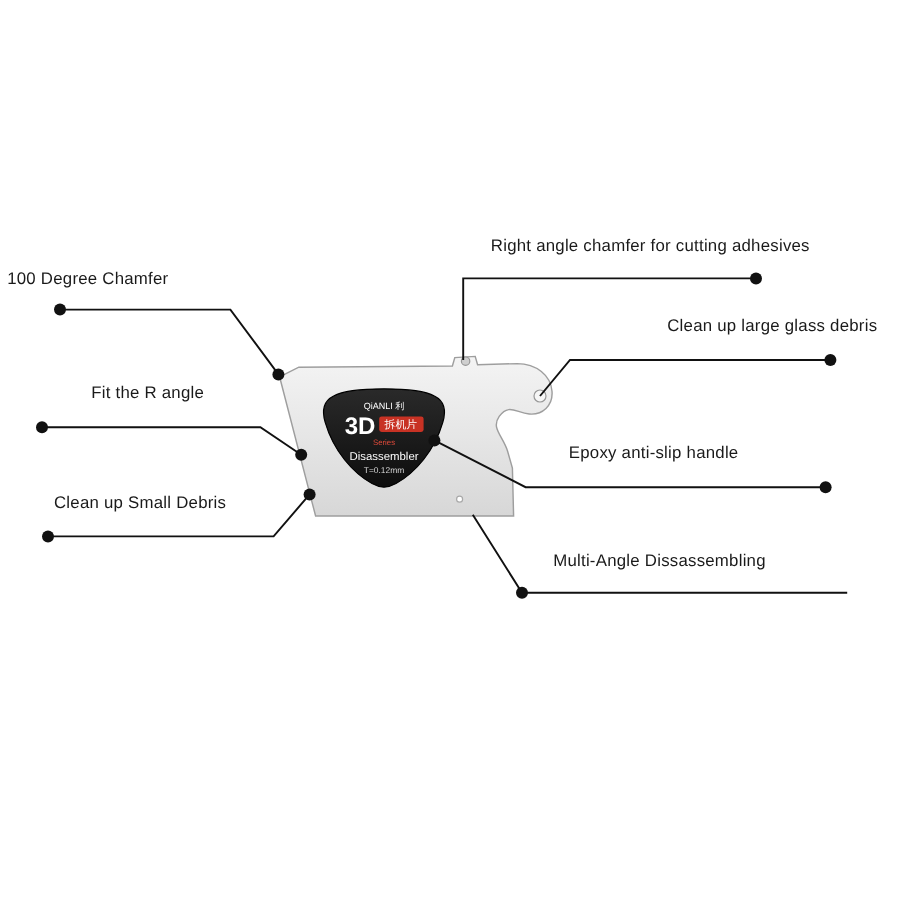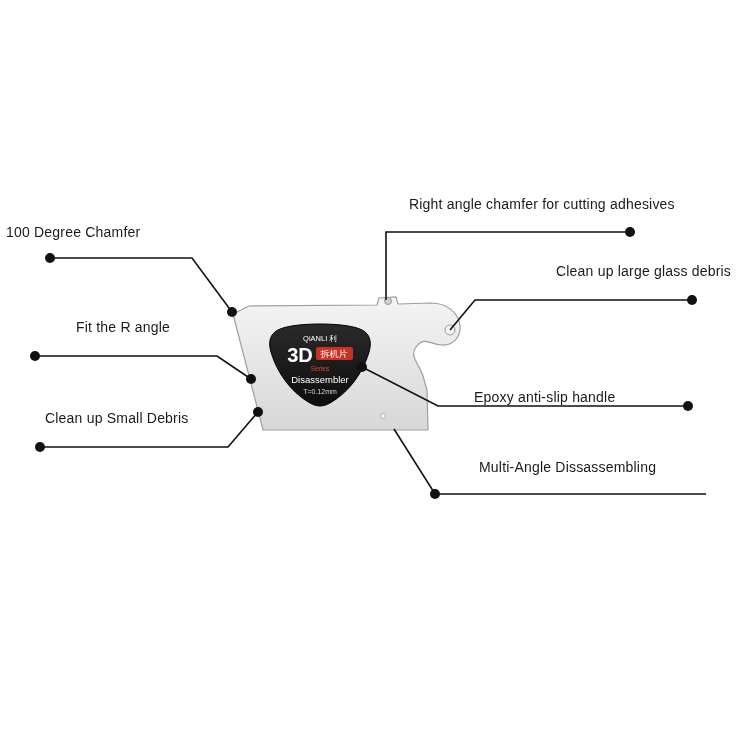--- a/index.html
+++ b/index.html
@@ -20,23 +20,23 @@
     position: absolute;
     font-size: 14px;
     color: #1a1a1a;
     white-space: nowrap;
     letter-spacing: 0.2px;
   }
   .c1 { left: 6px;   top: 224px; }
   .c2 { left: 409px; top: 196px; }
   .c3 { left: 510px; top: 263px; margin-left: 46px; }
   .c4 { left: 76px;  top: 319px; }
-  .c5 { left: 474px; top: 389px; }
+  .c5 { left: 474px; top: 369px; }
   .c6 { left: 24px;  top: 410px; margin-left: 21px; }
-  .c7 { left: 461px; top: 459px; margin-left: 18px; }
+  .c7 { left: 461px; top: 459px; }
   .pick-text { font-family: "Liberation Sans", sans-serif; }
 </style>
 </head>
 <body>
 
 <div class="canvas">
 
   <svg class="diagram-svg" viewBox="0 0 750 750">
     <defs>
       <linearGradient id="toolGrad" x1="0" y1="0" x2="0" y2="1">

